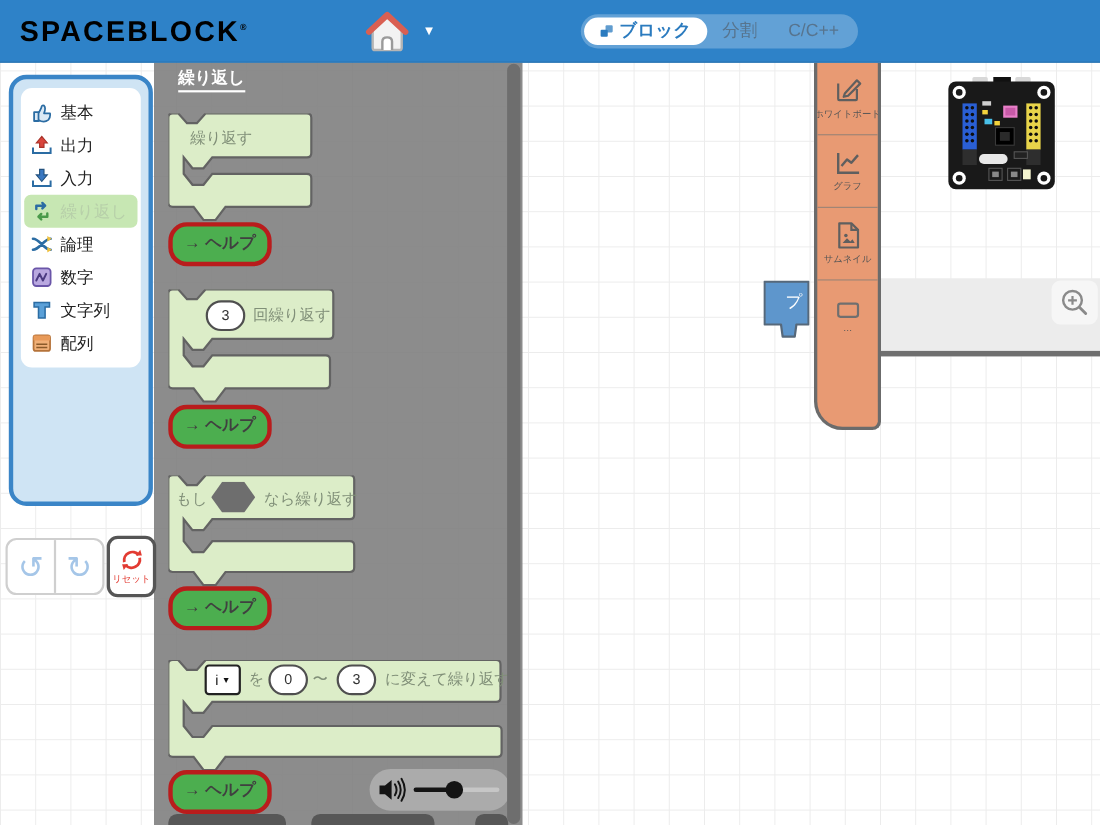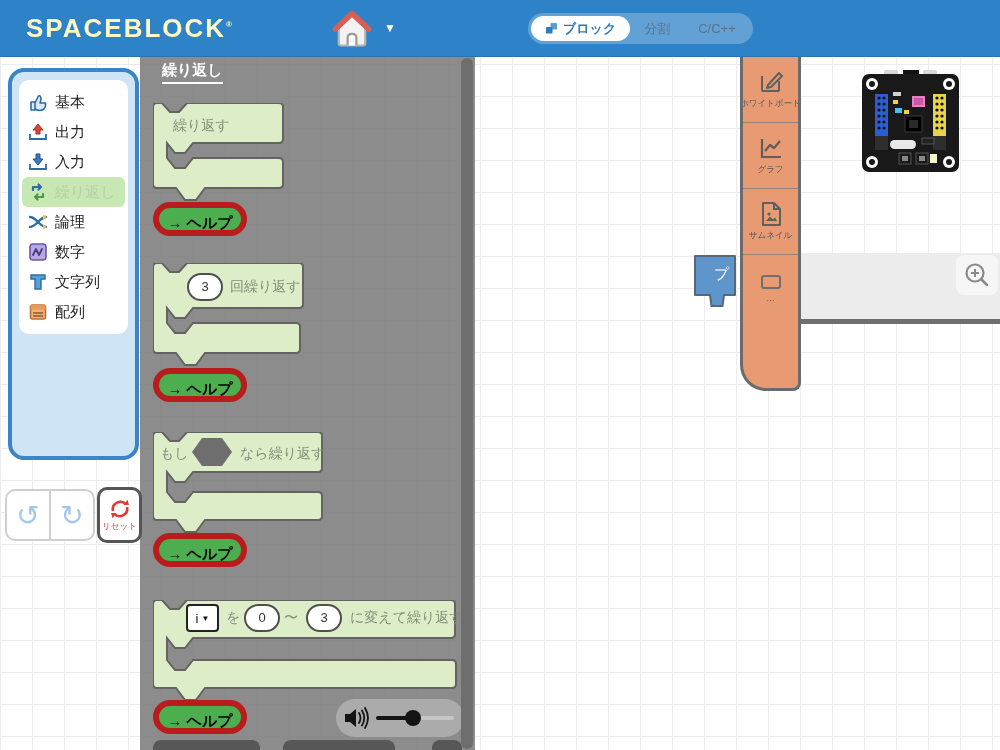--- a/index.html
+++ b/index.html
@@ -6,31 +6,31 @@
   html,body { width:1000px; height:750px; overflow:hidden;
     font-family:"Liberation Sans","DejaVu Sans",sans-serif; }
   body { position:relative; background:#fff;
     background-image:linear-gradient(#ececec 1px,transparent 1px),
                      linear-gradient(90deg,#ececec 1px,transparent 1px);
     background-size:32px 32px; }
 
   
   .topbar { position:absolute; left:0; top:0; width:1000px; height:57px;
     background:#2e82c8; border-bottom:1px solid #2a72b0; z-index:50; }
-  .logo { position:absolute; left:18px; top:13px; color:#fef9c3; font-size:26px;
-    font-weight:bold; letter-spacing:2px;margin-left:8px; }
+  .logo { position:absolute; left:18px; top:13px; color:#000000; font-size:26px;
+    font-weight:bold; letter-spacing:2px; }
   .logo sup { font-size:8px; vertical-align:super; letter-spacing:0; }
   .home-btn { position:absolute; left:330px; top:8px; width:44px; height:42px;
     cursor:pointer; }
   .caret { position:absolute; left:384px; top:21px; color:#fff; font-size:12px;
     cursor:pointer; }
   .tabs { position:absolute; left:528px; top:13px; height:31px;
     background:rgba(255,255,255,.25); border-radius:16px; display:flex;
     align-items:center; padding:3px; }
-  .tab { padding:0 14px; height:25px; line-height:25px; font-size:13px;
+  .tab { padding:0 14px; height:25px; line-height:25px; font-size:16px;
     color:#57748e; border-radius:13px; cursor:pointer; display:flex;
     align-items:center; gap:5px; }
   .tab.active { background:#fff; color:#2b7bbf; font-weight:bold; }
 
   
   .sidebar { position:absolute; left:8px; top:68px; width:131px; height:392px;
     background:#cfe4f4; border:4px solid #3a85c7; border-radius:16px; z-index:40; }
   .cat-box { background:#fff; border-radius:10px; margin:8px 7px 0 7px;
     padding:7px 3px; }
   .cat-row { display:flex; align-items:center; gap:7px; height:30px;
@@ -63,22 +63,22 @@
   .blk path.body { fill:#dcedc8; stroke:#636363; stroke-width:2; }
   .blk-txt { position:absolute; font-size:14px; color:#808f78; cursor:grab; }
   .oval { position:absolute; width:36px; height:28px; background:#fff;
     border:2px solid #4f4f4f; border-radius:14px; text-align:center;
     line-height:24px; font-size:13px; color:#333; }
   .dd { position:absolute; width:33px; height:28px; background:#fff;
     border:2px solid #222; border-radius:4px; display:flex; align-items:center;
     justify-content:center; gap:3px; font-size:13px; color:#111; cursor:pointer; }
   .dd .dc { font-size:8px; }
   .hexa { position:absolute; }
-  .help-btn { position:absolute; width:94px; height:34px; background:#4cae4f;
-    border:6px solid #b91c1c; border-radius:17px; color:#000000; font-size:15px;
+  .help-btn { position:absolute; width:94px; height:40px; background:#4cae4f;
+    border:4px solid #b91c1c; border-radius:17px; color:#404040; font-size:15px;
     font-weight:bold; text-align:center; line-height:30px; cursor:pointer; }
   .stub { position:absolute; height:11px; background:#575757;
     border-radius:8px 8px 0 0; cursor:grab; }
   .fly-scroll { position:absolute; left:321px; top:1px; width:12px; height:691px;
     background:#6e6e6e; border-radius:6px; cursor:pointer; }
   .vol { position:absolute; left:196px; top:642px; width:128px; height:38px;
     background:#ababab; border-radius:19px; }
   .vol .track-d { position:absolute; left:40px; top:17px; width:36px; height:4px;
     background:#141414; border-radius:2px; }
   .vol .track-l { position:absolute; left:84px; top:17px; width:34px; height:4px;

